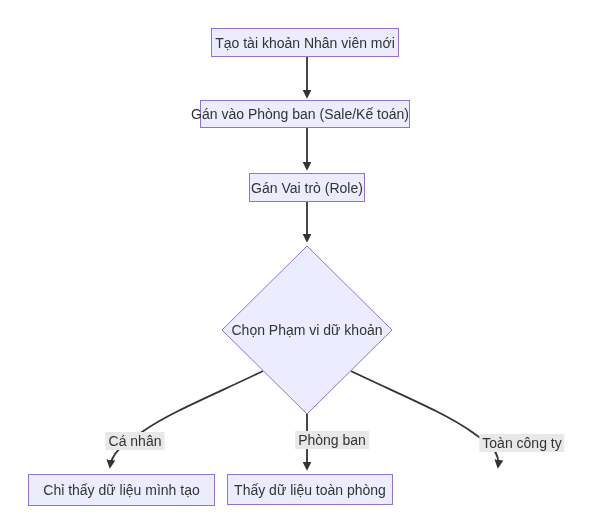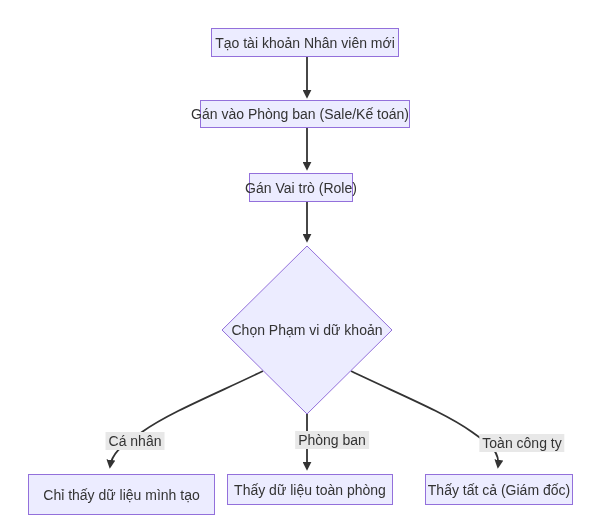--- a/index.html
+++ b/index.html
@@ -87,35 +87,32 @@
   </svg>
 
   <div class="node" style="left:211px;top:28px;width:188px;height:29px;text-align:right;">
     <span>Tạo tài khoản Nhân viên mới</span>
   </div>
 
   <div class="node" style="left:200px;top:100px;width:210px;height:28px;justify-content:flex-end;">
     <span>Gán vào Phòng ban (Sale/Kế toán)</span>
   </div>
 
-  <div class="node" style="left:249px;top:173px;width:104px;height:29px;">
+  <div class="node" style="left:249px;top:173px;width:116px;height:29px;">
     <span>Gán Vai trò (Role)</span>
   </div>
 
   <div class="diamond-label" style="left:307px;top:330px;">Chọn Phạm vi dữ khoản</div>
 
   <div class="edge-label" style="left:112px;top:441px;">Cá nhân</div>
   <div class="edge-label" style="left:309px;top:440px;">Phòng ban</div>
   <div class="edge-label" style="left:499px;top:443px;">Toàn công ty</div>
 
-  <div class="node" style="left:28px;top:474px;width:187px;height:41px;">
+  <div class="node" style="left:28px;top:474px;width:187px;height:32px;">
     <span>Chỉ thấy dữ liệu mình tạo</span>
   </div>
 
   <div class="node" style="left:227px;top:474px;width:166px;height:31px;justify-content:center;">
     <span>Thấy dữ liệu toàn phòng</span>
   </div>
 
-  <div class="node" style="left:425px;top:474px;width:148px;height:31px;">
-    <span>Thấy tất cả (Giám đốc)</span>
-  </div>
 
 </div>
 
 </body></html>

